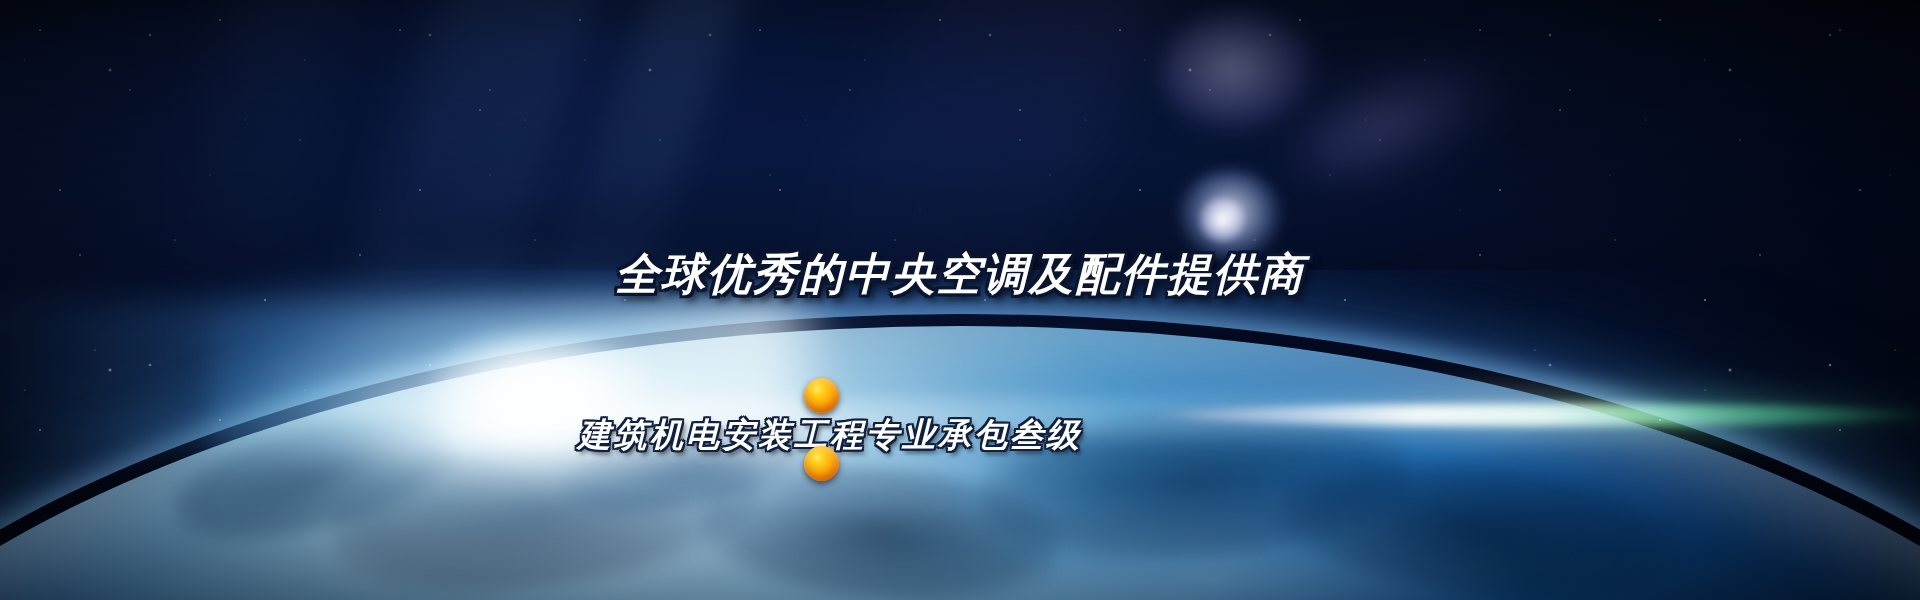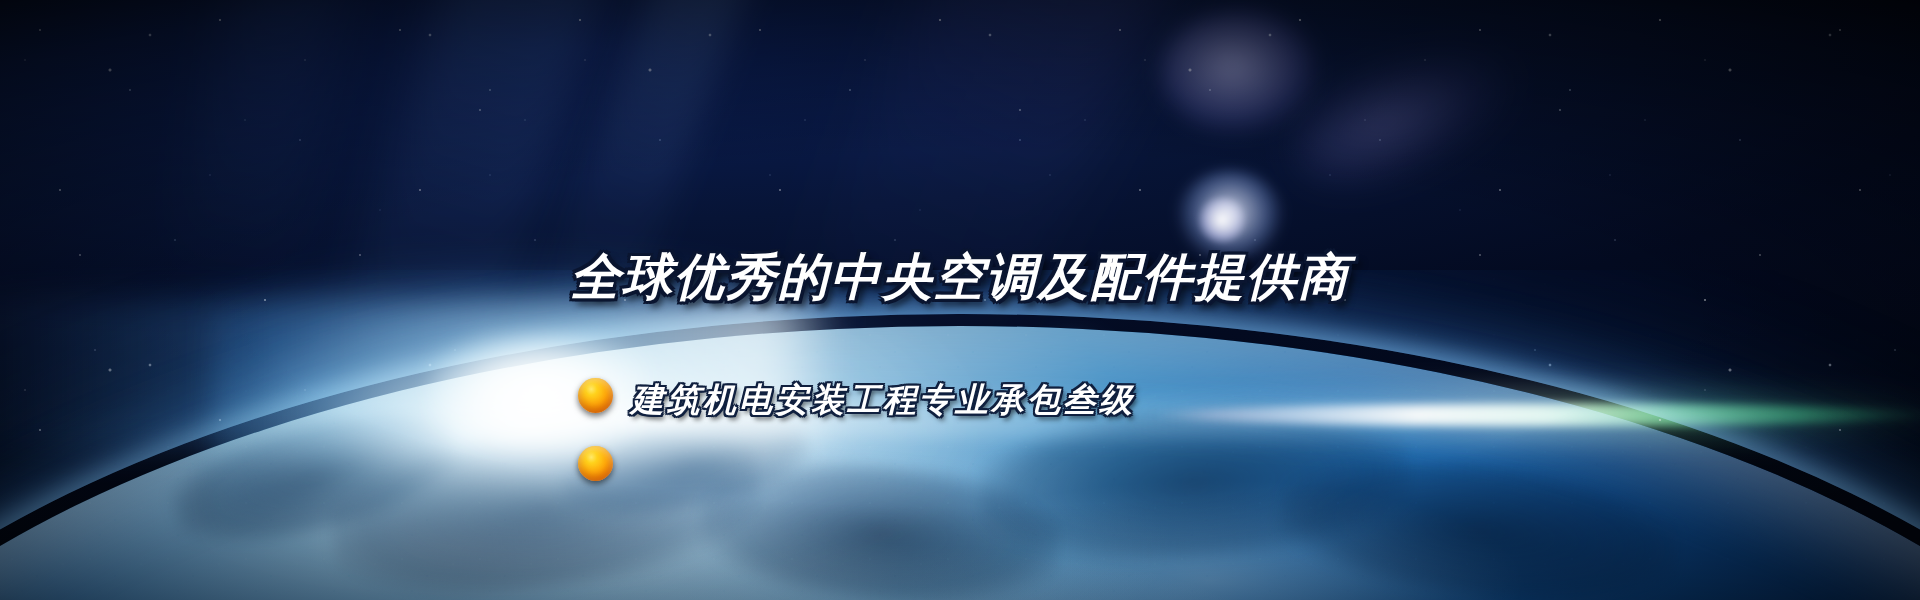--- a/index.html
+++ b/index.html
@@ -271,43 +271,45 @@
   .content {
     position:absolute; inset:0;
     z-index:40;
   }
 
   .headline {
     position:absolute;
     left:0; right:0;
     top:252px;
     text-align:center;
-    font-size:50px;
+    font-size:44px;
     line-height:1;
     font-weight:bold;
     font-style:italic;
     letter-spacing:2px;
     color:#ffffff;
     white-space:nowrap;
     text-shadow:
       -3px 0 0 #0a1530, 3px 0 0 #0a1530, 0 -3px 0 #0a1530, 0 3px 0 #0a1530,
       -3px -3px 0 #0a1530, 3px -3px 0 #0a1530, -3px 3px 0 #0a1530, 3px 3px 0 #0a1530,
       -2px -2px 0 #0a1530, 2px 2px 0 #0a1530,
       5px 6px 7px rgba(0,0,0,.75);
   }
 
   .bullets {
     position:absolute;
     left:578px;
     top:378px;
   }
   .bullet-row {
     display:flex;
+    align-items:center;
     height:58px;
     margin-bottom:10px;
+    flex-direction:column;
   }
   .bullet-dot {
     flex:0 0 auto;
     width:35px; height:35px;
     border-radius:50%;
     background:radial-gradient(circle at 38% 32%,
         #ffe96a 0%, #ffd21c 18%, #ffa80a 48%, #f37d05 74%, #d45c02 100%);
     box-shadow:
       0 3px 6px rgba(0,0,0,.55),
       inset 0 -4px 8px rgba(160,60,0,.45),

